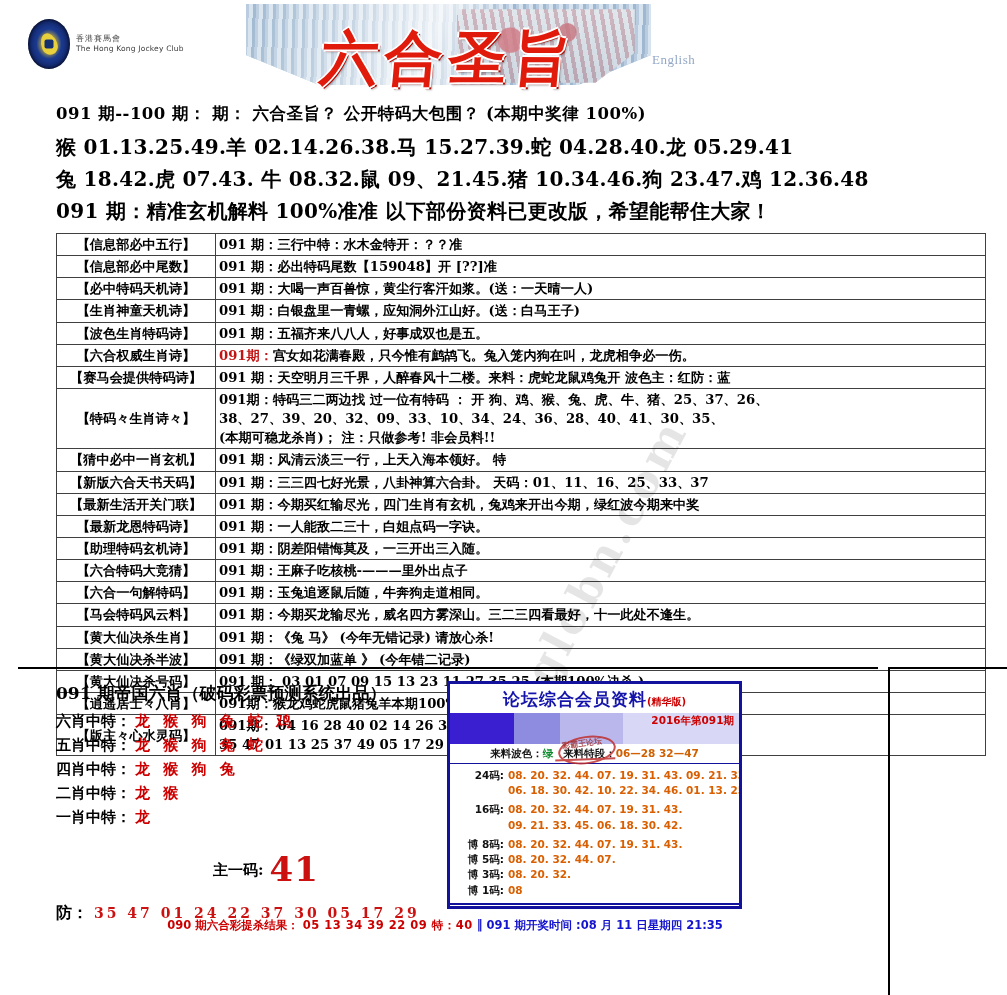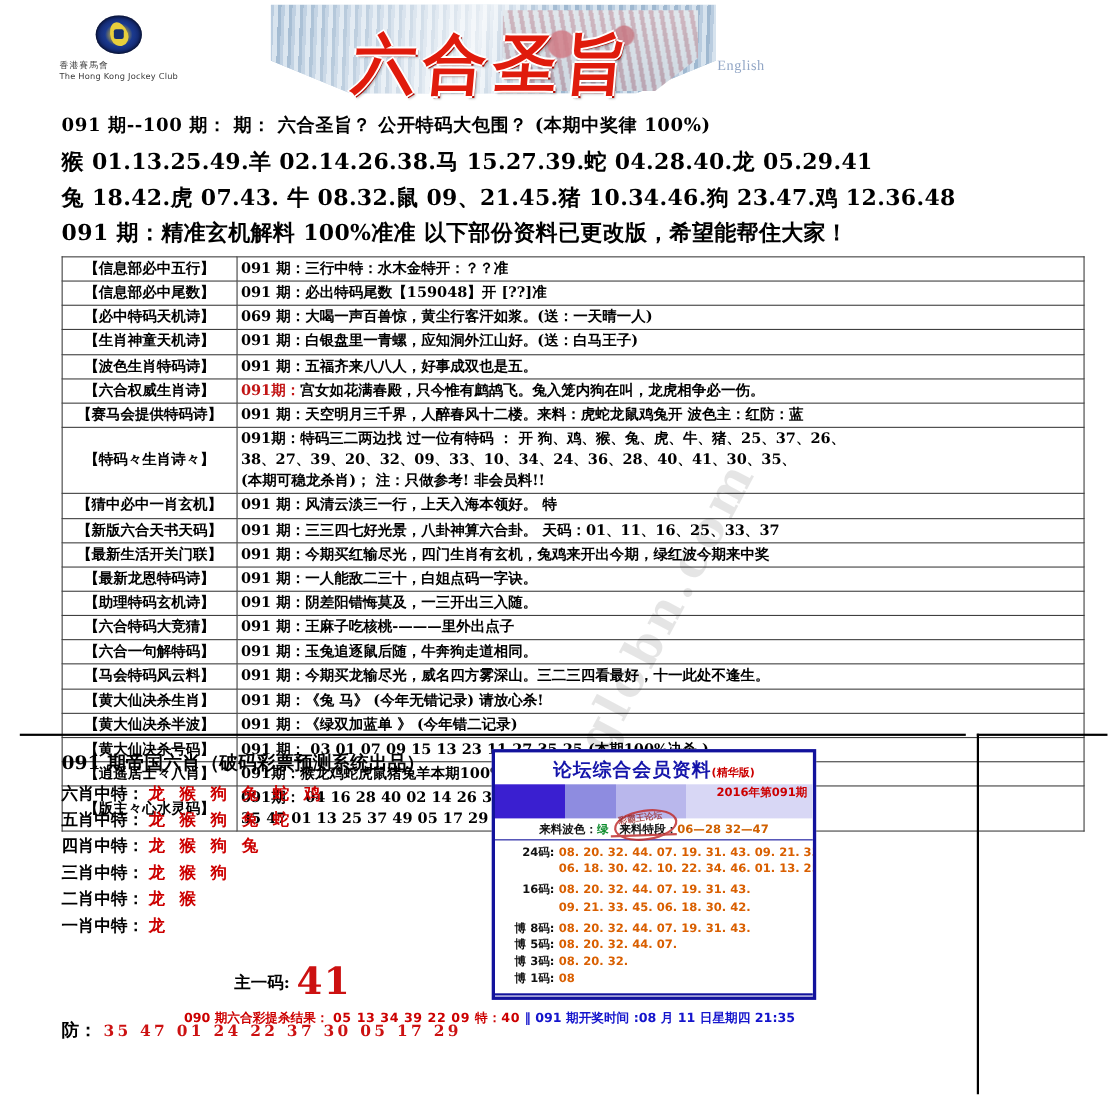--- a/index.html
+++ b/index.html
@@ -17,21 +17,21 @@
   
   .header {
     position: relative;
     height: 95px;
     width: 1007px;
   }
   .logo-wrap {
     position: absolute;
     left: 28px; top: 14px;
     width: 160px; height: 60px;
-    display: flex; align-items: center; gap: 6px; flex-direction: column;
+    display: flex; align-items: center; gap: 6px;
   }
   .logo-mark {
     width: 42px; height: 50px;
     border-radius: 50% / 50%;
     background:
       radial-gradient(ellipse at 50% 50%, #f0d33a 0%, #c8b23a 18%, #1b3a8f 42%, #12266b 70%, #0d1d52 100%);
     position: relative;
     box-shadow: inset 0 0 4px #000;
   }
   .logo-mark::before {
@@ -370,21 +370,21 @@
         <tr>
           <td class="k">【信息部必中五行】</td>
           <td class="v">091 期：三行中特：水木金特开：？？准</td>
         </tr>
         <tr>
           <td class="k">【信息部必中尾数】</td>
           <td class="v">091 期：必出特码尾数【159048】开 [??]准</td>
         </tr>
         <tr>
           <td class="k">【必中特码天机诗】</td>
-          <td class="v">069 期：大喝一声百兽惊，黄尘行客汗如浆。(送：一天晴一人)</td>
+          <td class="v">091 期：大喝一声百兽惊，黄尘行客汗如浆。(送：一天晴一人)</td>
         </tr>
         <tr>
           <td class="k">【生肖神童天机诗】</td>
           <td class="v">091 期：白银盘里一青螺，应知洞外江山好。(送：白马王子)</td>
         </tr>
         <tr>
           <td class="k">【波色生肖特码诗】</td>
           <td class="v">091 期：五福齐来八八人，好事成双也是五。</td>
         </tr>
         <tr>
@@ -467,21 +467,20 @@
 <div class="vrule"></div>
 
 <div class="lower">
 
   <div class="lower-left">
     <div class="dg-title">091 期帝国六肖（破码彩票预测系统出品）</div>
     <div id="forecast-lines">
         <div class="dg-line"><span>六肖中特：</span><span class="vals">龙 猴 狗 兔 蛇 鸡</span></div>
         <div class="dg-line"><span>五肖中特：</span><span class="vals">龙 猴 狗 兔 蛇</span></div>
         <div class="dg-line"><span>四肖中特：</span><span class="vals">龙 猴 狗 兔</span></div>
-        <div class="dg-line"><span>三肖中特：</span><span class="vals">龙 猴 狗</span></div>
         <div class="dg-line"><span>二肖中特：</span><span class="vals">龙 猴</span></div>
         <div class="dg-line"><span>一肖中特：</span><span class="vals">龙</span></div>
       </div>
     <div class="main-code">
       <span>主一码:</span><span class="num">41</span>
     </div>
     <div class="defend">
       <span>防：</span><span class="nums">35  47  01  24  22  37  30  05  17  29</span>
     </div>
   </div>

